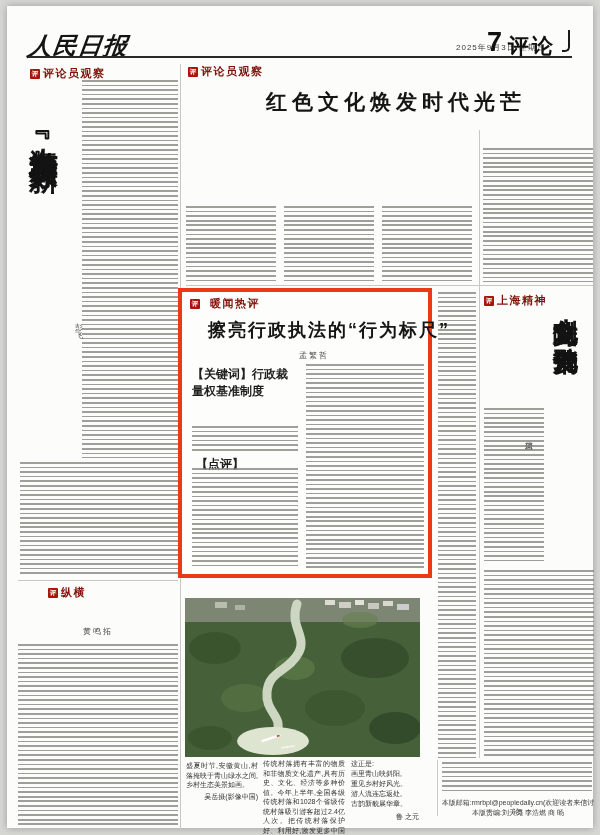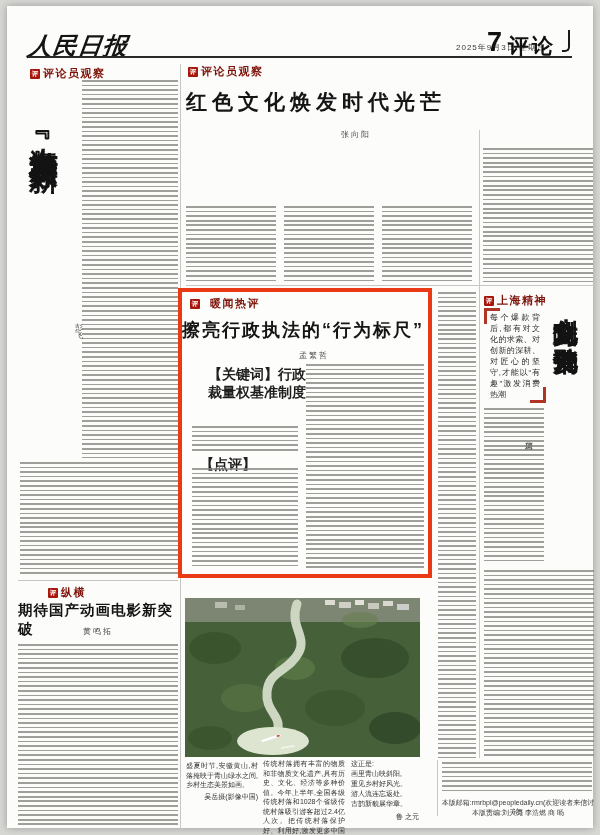--- a/index.html
+++ b/index.html
@@ -24,21 +24,21 @@
   .sechead { display:flex; align-items:center; gap:3px; }
   .tagbox { width:10px; height:10px; background:#a8150b; color:#fff; font-size:6.5px;
             line-height:10px; text-align:center; border-radius:1px; font-weight:bold; }
   .seclabel { font-size:11px; font-weight:bold; color:#7d130a; letter-spacing:1.5px; }
 
   
   .vline { width:1px; background:#c7c7c3; }
   .hline { height:1px; background:#c7c7c3; }
 
   
-  .headline { font-weight:900; color:#151515; text-align:left; }
+  .headline { font-weight:900; color:#151515; text-align:right; }
   .byline { font-size:8px; color:#4a4a4a; text-align:center; letter-spacing:2px; }
 
   
   .vtitle { writing-mode:vertical-rl; text-orientation:upright; font-weight:900; color:#131313; }
   .vby { writing-mode:vertical-rl; text-orientation:upright; font-size:8px; color:#555; }
 
   
   .sim { background-image:repeating-linear-gradient(to bottom,
            #85857f 0px, #85857f 1.7px, transparent 1.7px, transparent 4.6px);
          opacity:.78; }
@@ -49,21 +49,21 @@
   .pq::before { content:""; position:absolute; left:0; top:0; width:13px; height:13px;
         border-left:3px solid #b03524; border-top:3px solid #b03524; }
   .pq::after { content:""; position:absolute; right:0; bottom:0; width:13px; height:13px;
         border-right:3px solid #b03524; border-bottom:3px solid #b03524; }
   .pq.small { font-size:8px; line-height:11px; padding:4px 6px; font-weight:400; }
 
   
   .redbox { border:4px solid #e93a15; background:#fdfdfb; z-index:2; }
   .z3 { z-index:3; }
 
-  .kw { font-size:14px; font-weight:bold; color:#1f1f1f;margin-left:16px; }
+  .kw { font-size:12px; font-weight:bold; color:#1f1f1f; }
   .body8 { font-size:8px; line-height:10.5px; color:#333; text-align:justify; }
   .cap { font-size:7px; line-height:9.5px; color:#333; text-align:justify; }
   .credit { font-size:7px; color:#333; text-align:right; margin-top:2px; }
   .verse { font-size:7px; line-height:10px; color:#333; }
   .foot { font-size:7px; color:#3c3c3c; text-align:center; line-height:9px; }
 </style>
 </head>
 <body>
 
 <div class="canvas">
@@ -88,55 +88,52 @@
   </div>
   <div class="abs sim" style="left:82px; top:80px; width:96px; height:378px;"></div>
   <div class="abs vtitle" style="left:24px; top:122px; height:340px; font-size:29px; letter-spacing:2px;">『上海精神』历久弥新</div>
   <div class="abs vby" style="left:72px; top:316px;">彭 飞</div>
   <div class="abs sim" style="left:20px; top:462px; width:158px; height:114px;"></div>
 
   <div class="abs sechead" style="left:48px; top:585px;">
     <span class="tagbox">评</span>
     <span class="seclabel">纵横</span>
   </div>
-  <div class="abs headline" style="left:18px; top:601px; width:160px; font-size:14.5px; letter-spacing:1px;">期待国产动画电影新突破</div>
   <div class="abs byline" style="left:18px; top:626px; width:160px;">黄鸣拓</div>
   <div class="abs sim" style="left:18px; top:644px; width:160px; height:184px;"></div>
 
   <div class="abs sechead" style="left:188px; top:64px;">
     <span class="tagbox">评</span>
     <span class="seclabel">评论员观察</span>
   </div>
   <div class="abs headline" style="left:186px; top:88px; width:340px; font-size:21px; letter-spacing:5px;">红色文化焕发时代光芒</div>
-  <div class="abs byline" style="left:186px; top:129px; width:340px;">张向阳</div>
   <div class="abs sim" style="left:186px; top:206px; width:90px; height:76px;"></div>
   <div class="abs sim" style="left:284px; top:206px; width:90px; height:76px;"></div>
   <div class="abs sim" style="left:382px; top:206px; width:90px; height:76px;"></div>
   <div class="abs sim" style="left:483px; top:148px; width:110px; height:134px;"></div>
 
   <div class="abs redbox" style="left:178px; top:288px; width:254px; height:290px;"></div>
   <div class="abs sechead z3" style="left:190px; top:296px;gap:10px;">
     <span class="tagbox">评</span>
     <span class="seclabel">暖闻热评</span>
   </div>
   <div class="abs headline z3" style="left:182px; top:318px; width:268px; font-size:18px; letter-spacing:2px;">擦亮行政执法的“行为标尺”</div>
   <div class="abs byline z3" style="left:182px; top:350px; width:264px;">孟繁哲</div>
   <div class="abs kw z3" style="left:192px; top:366px; width:106px;">【关键词】行政裁量权基准制度</div>
   <div class="abs sim z3" style="left:192px; top:426px; width:106px; height:26px;"></div>
-  <div class="abs kw z3" style="left:184px; top:456px;">【点评】</div>
+  <div class="abs kw z3" style="left:196px; top:456px;">【点评】</div>
   <div class="abs sim z3" style="left:192px; top:468px; width:106px; height:100px;"></div>
   <div class="abs sim z3" style="left:306px; top:364px; width:118px; height:204px;"></div>
 
   <div class="abs sim" style="left:438px; top:292px; width:38px; height:466px;"></div>
 
   <div class="abs sechead" style="left:484px; top:293px;">
     <span class="tagbox">评</span>
     <span class="seclabel">上海精神</span>
   </div>
-  <div class="abs pq small" style="left:484px; top:308px; width:62px; height:95px;">每个爆款背后,都有对文化的求索、对创新的深耕、对匠心的坚守,才能以“有趣”激发消费热潮</div>
   <div class="abs vtitle" style="left:550px; top:300px; height:272px; font-size:25px;">文创对味儿,消费带劲儿</div>
   <div class="abs vby" style="left:522px; top:436px;">何思琦</div>
   <div class="abs sim" style="left:484px; top:408px; width:60px; height:156px;"></div>
   <div class="abs sim" style="left:484px; top:570px; width:110px; height:186px;"></div>
 
   <svg class="abs" style="left:185px; top:598px;" width="235" height="159" viewBox="0 0 235 159">
     <rect x="0" y="0" width="235" height="159" fill="#46613a"></rect>
     <rect x="0" y="0" width="235" height="24" fill="#7c8672"></rect>
     <rect x="140" y="2" width="10" height="5" fill="#dcdcd3"></rect>
     <rect x="154" y="4" width="12" height="6" fill="#cfcfc6"></rect>

